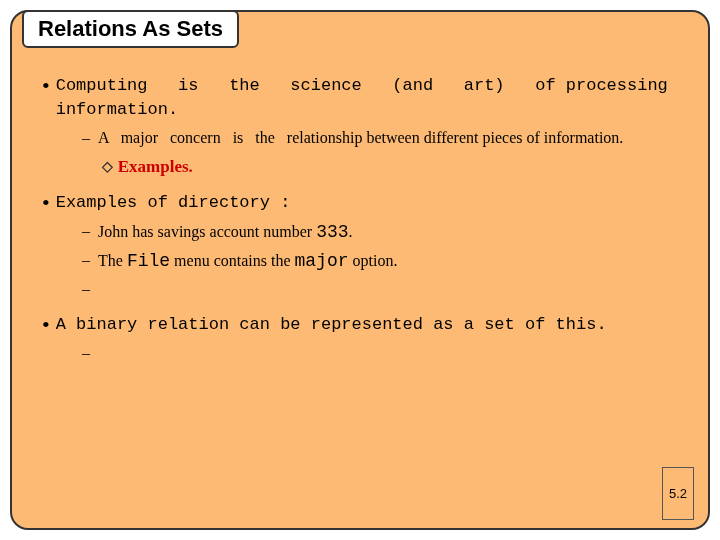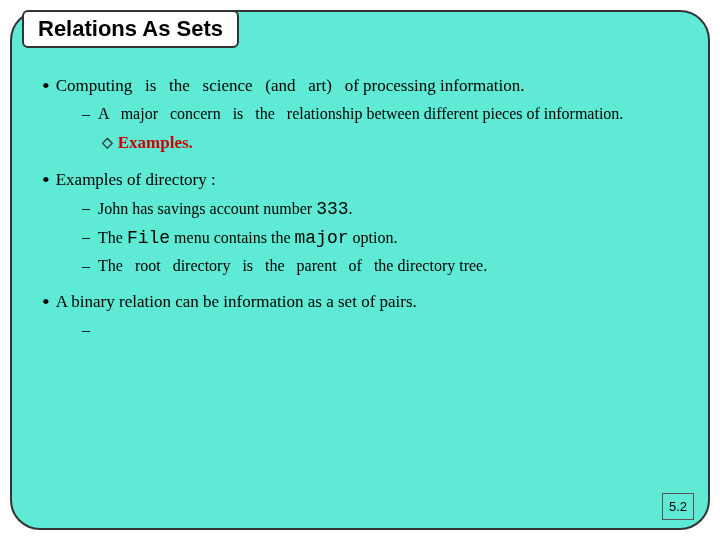--- a/index.html
+++ b/index.html
@@ -12,24 +12,24 @@
       display: flex;
       align-items: center;
       justify-content: center;
       overflow: hidden;
     }
 
     .slide-container {
       width: 700px;
       height: 520px;
       border: 2px solid #333;
-      border-radius: 30px;
+      border-radius: 18px;
       position: relative;
       padding: 20px 30px 20px 30px;
-      background: #5eead4;
+      background: #fdba74;
     }
 
     .title-box {
       position: absolute;
       top: -2px;
       left: 10px;
       background: #fff;
       border: 2px solid #333;
       border-radius: 6px;
       padding: 4px 14px;
@@ -58,20 +58,21 @@
 
     .bullet-dot {
       font-size: 22px;
       line-height: 1.1;
       flex-shrink: 0;
     }
 
     .bullet-main-text {
       font-size: 17px;
       line-height: 1.4;
+      font-family: Liberation Mono, monospace;
     }
 
     .sub-bullet {
       margin-left: 40px;
       margin-top: 4px;
       font-size: 16px;
       line-height: 1.5;
     }
 
     .sub-bullet-item {
@@ -106,21 +107,21 @@
       font-family: 'Courier New', Courier, monospace;
       font-size: 18px;
     }
 
     .page-number {
       position: absolute;
       bottom: 8px;
       right: 14px;
       font-size: 13px;
       border: 1px solid #555;
-      padding: 5px 6px;
+      padding: 18px 6px;
       font-family: Arial, sans-serif;
       text-align: center;
     }
   </style>
 </head>
 <body>
 
 <div class="slide-container">
   <div class="title-box">
     <span>Relations As Sets</span>
@@ -154,29 +155,28 @@
         <div class="sub-bullet-item">
           <span class="dash">–</span>
           <span>&nbsp;John has savings account number <span class="code-inline">333</span>.</span>
         </div>
         <div class="sub-bullet-item">
           <span class="dash">–</span>
           <span>&nbsp;The <span class="code-inline">File</span> menu contains the <span class="code-inline">major</span> option.</span>
         </div>
         <div class="sub-bullet-item">
           <span class="dash">–</span>
-          <span>&nbsp;The &nbsp; root &nbsp; directory &nbsp; is &nbsp; the &nbsp; parent &nbsp; of &nbsp; the directory tree.</span>
         </div>
       </div>
     </div>
 
     <div class="bullet-section">
       <div class="bullet-main">
         <span class="bullet-dot">•</span>
-        <span class="bullet-main-text">A binary relation can be information as a set of pairs.</span>
+        <span class="bullet-main-text">A binary relation can be represented as a set of this.</span>
       </div>
       <div class="sub-bullet">
         <div class="sub-bullet-item">
           <span class="dash">–</span>
         </div>
       </div>
     </div>
 
   </div>
 

